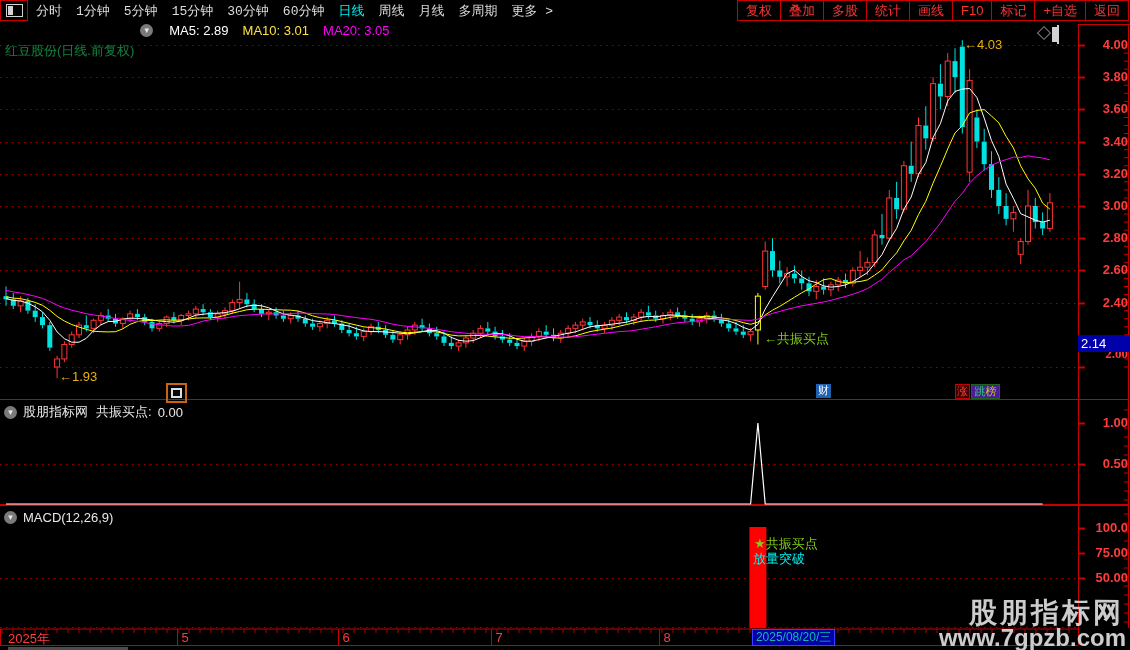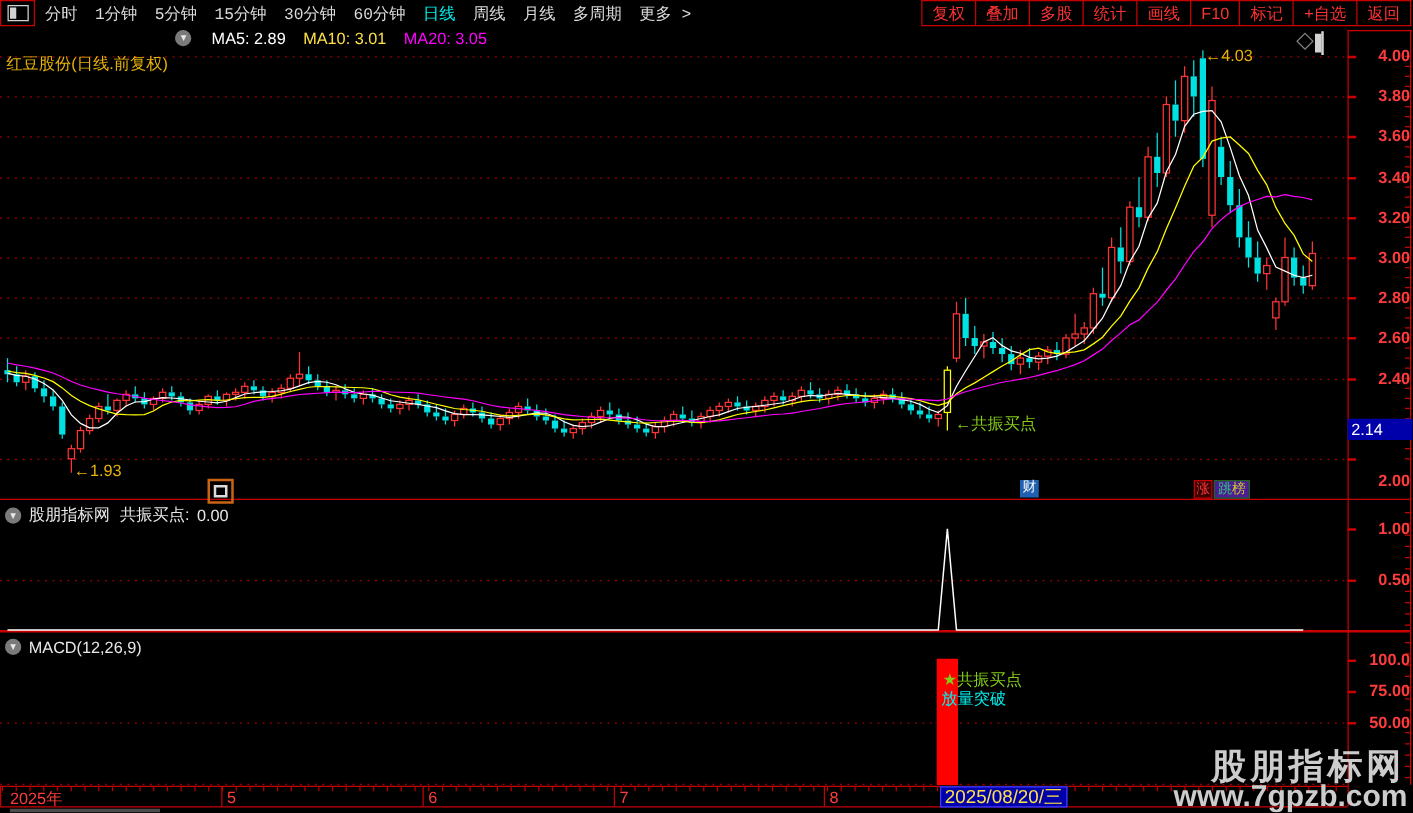--- a/index.html
+++ b/index.html
@@ -19,21 +19,21 @@
   .menu-left .mi.active{color:#00f0f0;}
   .menu-left .mi{cursor:default;font-family:Liberation Mono, monospace;}
   .menu-right{position:absolute;right:1px;top:0;height:21px;display:flex;font-size:13px;color:#ff3232;}
   .menu-right .mr{border:1px solid #c80000;border-left:none;padding:0 8px;display:flex;align-items:center;}
   .menu-right .mr:first-child{border-left:1px solid #c80000;}
   
   .title-row{position:absolute;left:5px;top:22px;height:17px;display:flex;align-items:center;
     font-size:13px;z-index:4;}
   .chev-circle{width:13px;height:13px;border-radius:50%;background:#7a7a7a;display:inline-flex;
     align-items:center;justify-content:center;color:#e8e8e8;font-size:9px;line-height:13px;margin:0 6px;}
-  .t-white{color:#eab308;margin-top:41px;} .t-yel{color:#fde047;margin-left:14px;} .t-mag{color:#ff00ff;margin-left:14px;text-align:center;}
+  .t-white{color:#15803d;margin-top:41px;} .t-yel{color:#fde047;margin-left:14px;} .t-mag{color:#ff00ff;margin-left:14px;text-align:center;}
   .t-ma5{color:#ffffff;margin-left:10px;}
   .diamond{position:absolute;left:1039px;top:28px;width:8px;height:8px;border:1px solid #808080;
     transform:rotate(45deg);z-index:4;}
   .winicon{position:absolute;left:1057px;top:26px;z-index:4;}
   
   .ylab{position:absolute;left:1086px;width:42px;text-align:right;color:#ff3c3c;
     font-size:13px;font-weight:700;z-index:3;}
   .price-marker{position:absolute;left:1078px;top:335px;width:50px;height:17px;background:#0000aa;
     color:#ffffff;font-size:13px;line-height:17px;padding-left:3px;z-index:4;}
   
@@ -48,21 +48,21 @@
   .badge-zhang{left:955px;top:384px;width:13px;height:13px;background:#3a0000;border:1px solid #c80000;color:#ff3c3c;}
   .badge-bang{left:971px;top:384px;width:27px;height:13px;background:#4c1d95;border:1px solid #1e641e;}
   .badge-bang .c1{color:#30c878;} .badge-bang .c2{color:#c8c832;}
   .marker-hui{position:absolute;left:166px;top:383px;width:17px;height:16px;border:2px solid #c86414;
     display:flex;align-items:center;justify-content:center;z-index:4;}
   .marker-hui .inner{width:7px;height:6px;border:2px solid #dcdcdc;}
   
   .x-year{position:absolute;left:8px;top:630px;color:#ff3c3c;font-size:13px;z-index:3;}
   .x-month{position:absolute;top:630px;color:#ff3c3c;font-size:13px;z-index:3;}
   .date-box{position:absolute;top:629px;height:15px;background:#0000aa;border:1px solid #3e3eff;
-    color:#fde047;font-size:15px;line-height:15px;padding:0 3px;z-index:4;}
+    color:#14b8a6;font-size:12px;line-height:15px;padding:0 3px;z-index:4;}
   
   .wm1{position:absolute;right:6px;top:594px;color:#cccccc;font-size:28px;font-weight:bold;
     letter-spacing:3px;z-index:2;}
   .wm2{position:absolute;right:4px;top:624px;color:#cccccc;font-size:24px;font-weight:bold;z-index:2;}
   .sliver{position:absolute;left:8px;top:647px;width:120px;height:3px;background:#8a8a8a;opacity:.55;z-index:3;}
   .macd-sig1{position:absolute;left:754px;top:535px;z-index:4;}
   .macd-sig2{position:absolute;left:753px;top:550px;z-index:4;}
   .main-sig{position:absolute;left:764px;top:330px;z-index:4;}
   .pk{position:absolute;left:964px;top:37px;z-index:4;}
   .lw{position:absolute;left:59px;top:369px;z-index:4;}
@@ -794,21 +794,21 @@
   <div class="sliver"></div>
 <div class="ylab" style="top: 36.5px;">4.00</div>
     <div class="ylab" style="top: 68.5px;">3.80</div>
     <div class="ylab" style="top: 100.5px;">3.60</div>
     <div class="ylab" style="top: 133.5px;">3.40</div>
     <div class="ylab" style="top: 165.5px;">3.20</div>
     <div class="ylab" style="top: 197.5px;">3.00</div>
     <div class="ylab" style="top: 229.5px;">2.80</div>
     <div class="ylab" style="top: 261.5px;">2.60</div>
     <div class="ylab" style="top: 294.5px;">2.40</div>
-    <div class="ylab" style="top: 377px;">2.00</div>
+    <div class="ylab" style="top: 346px; font-family: Liberation Serif, serif;">2.00</div>
     <div class="ylab" style="top: 414.5px;">1.00</div>
     <div class="ylab" style="top: 455.5px;">0.50</div>
     <div class="ylab" style="top: 519.5px;">100.0</div>
     <div class="ylab" style="top: 544.5px;">75.00</div>
     <div class="ylab" style="top: 569.5px;">50.00</div>
     <div class="x-month" style="left: 181.5px;">5</div>
     <div class="x-month" style="left: 342.5px;">6</div>
     <div class="x-month" style="left: 495.5px;">7</div>
     <div class="x-month" style="left: 663.5px;">8</div>
   </div>

